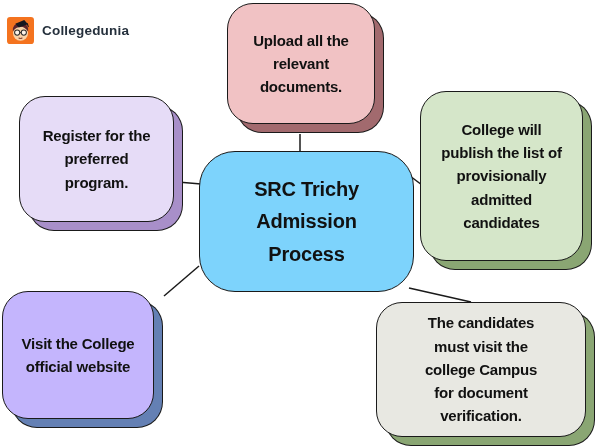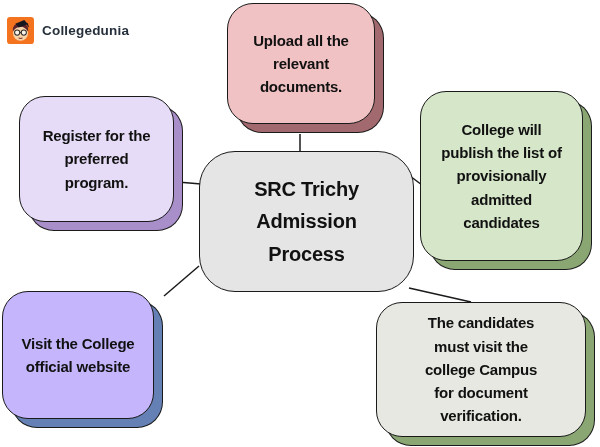--- a/index.html
+++ b/index.html
@@ -16,21 +16,21 @@
     border:1.5px solid #1a1a1a;border-radius:26px;
     display:flex;align-items:center;justify-content:center;
     text-align:center;padding:6px 4px;
   }
   .node-label{
     white-space:pre-line;font-weight:bold;color:#111111;
     font-size:15px;line-height:1.55;letter-spacing:-0.2px;
   }
   .center-node{
     left:199px;top:151px;width:215px;height:141px;
-    border-radius:36px;background:#e5e5e5;box-shadow:none;
+    border-radius:36px;background:#7dd3fc;box-shadow:none;
   }
   .center-node .node-label{font-size:20px;line-height:1.62;letter-spacing:-0.2px;}
   .n-upload  {left:227px;top:3px;  width:148px;height:121px;}
   .n-publish {left:420px;top:59px; width:163px;height:170px;margin-top:32px;}
   .n-register{left:19px;  top:96px; width:155px;height:126px;}
   .n-visit   {left:2px;  top:291px;width:152px;height:128px;}
   .n-campus  {left:376px;top:302px;width:210px;height:135px;}
 </style>
 </head>
 <body>

